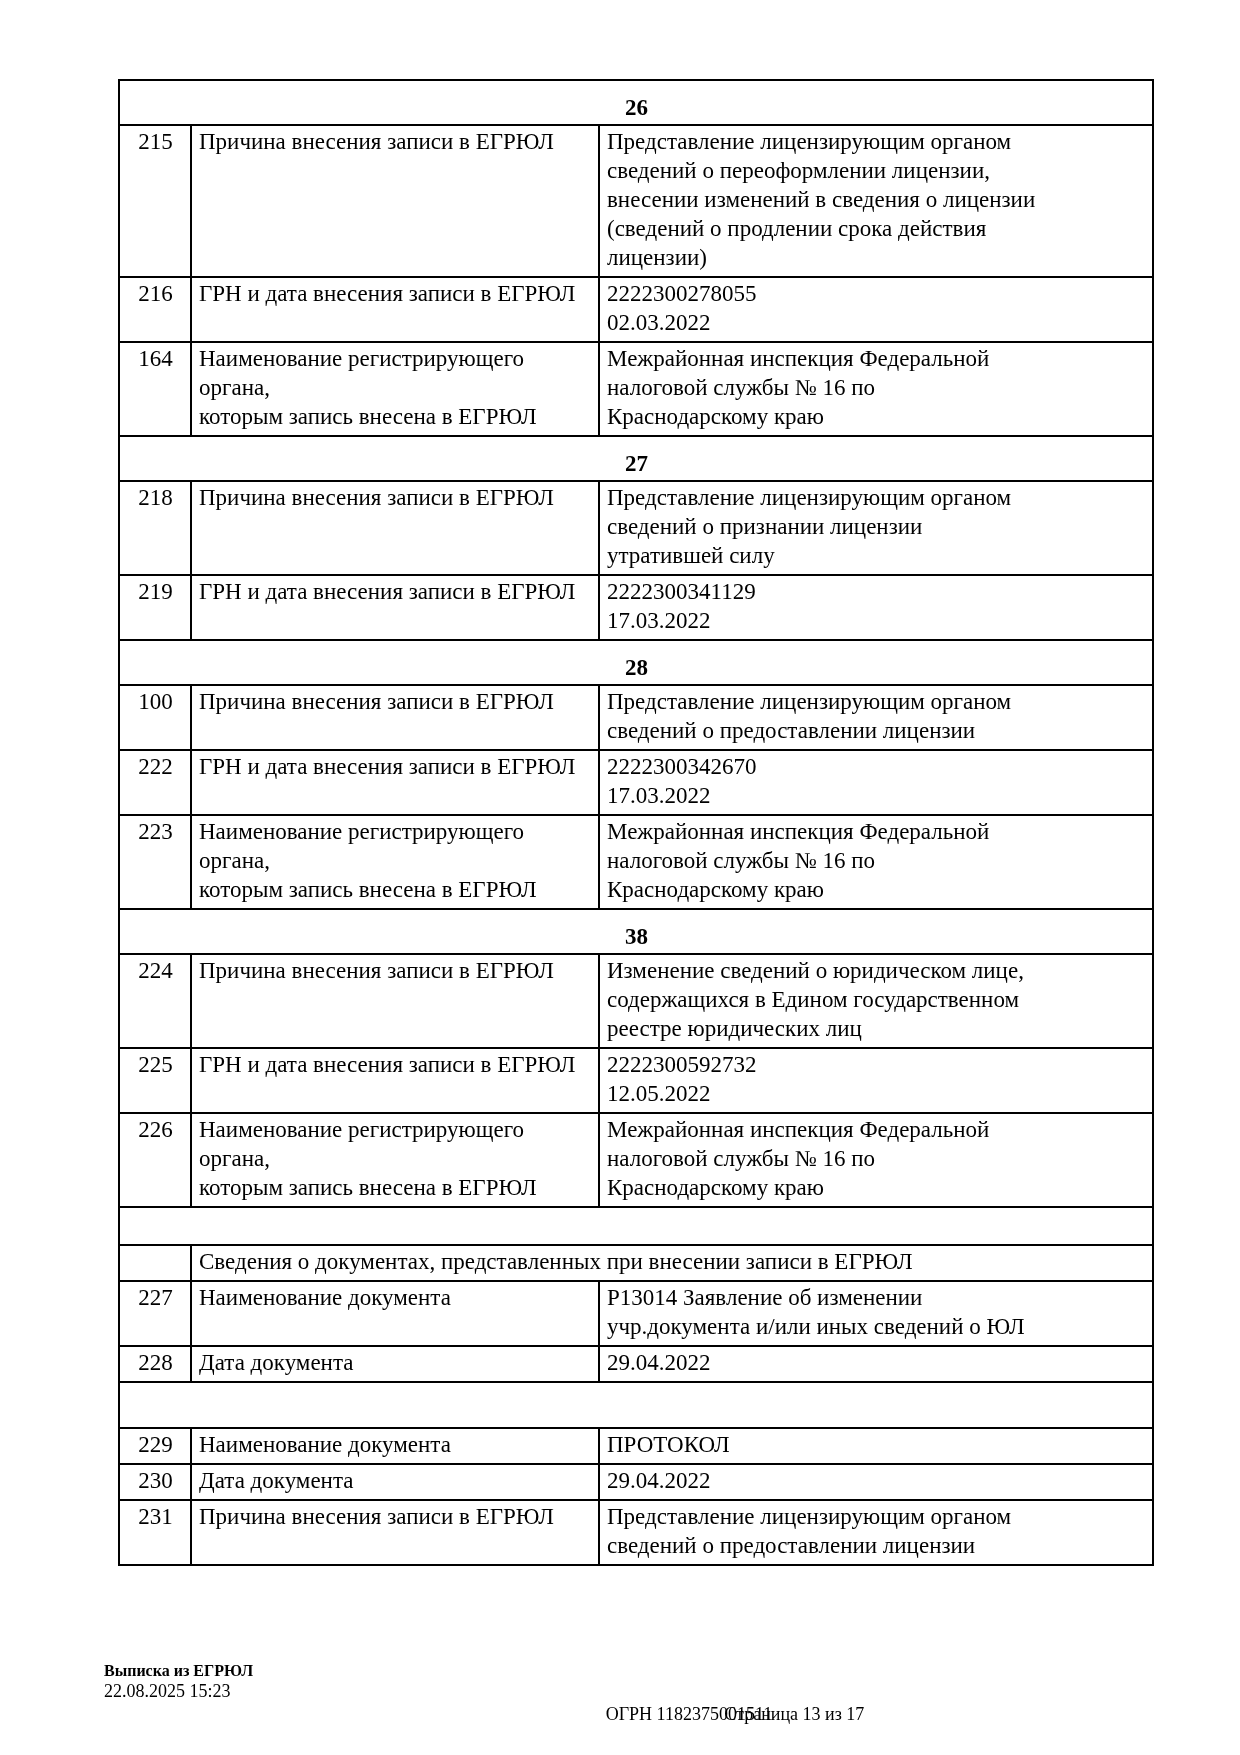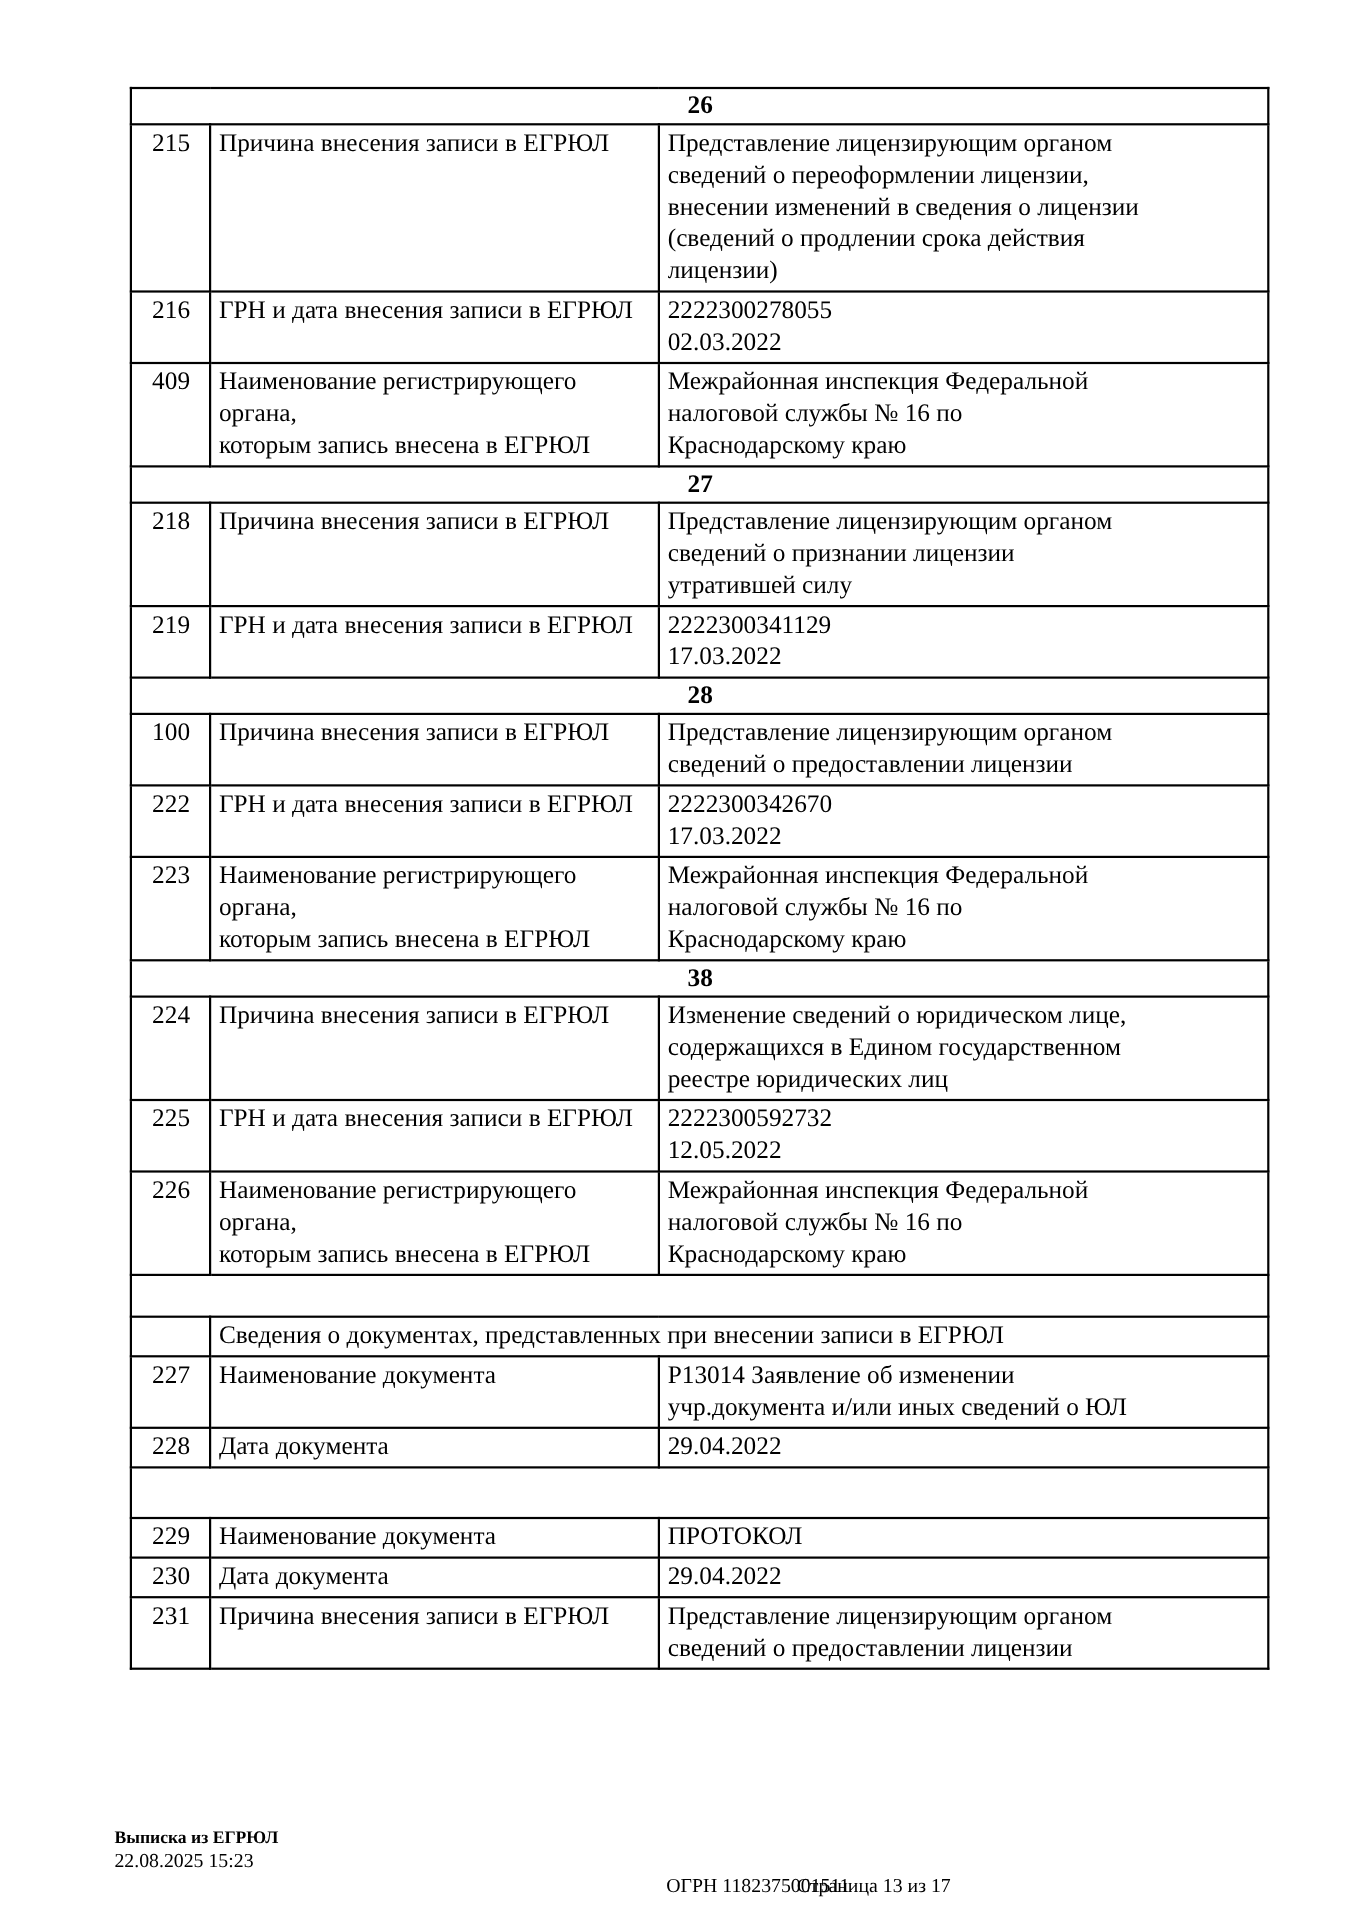--- a/index.html
+++ b/index.html
@@ -23,21 +23,21 @@
     vertical-align: top;
     font-size: 23px;
     line-height: 29px;
     padding: 1px 6px 4px 7px;
   }
   td.num { text-align: center; padding-left: 2px; padding-right: 2px; }
   td.label, td.value, td.group-title { white-space: pre-line; }
   tr.section td {
     text-align: center;
     font-weight: bold;
-    padding-top: 0px; padding-bottom: 2px;
+    padding-top: 12px; padding-bottom: 2px;
   }
   tr.spacer td { padding: 0; }
 
   .footer {
     position: absolute;
     left: 104px; top: 1660px;
     width: 1074px;
     display: grid;
     grid-template-columns: 1fr auto 1fr;
     font-size: 18px;
@@ -71,21 +71,21 @@
 (сведений о продлении срока действия
 лицензии)</td>
         </tr>
         <tr>
           <td class="num">216</td>
           <td class="label">ГРН и дата внесения записи в ЕГРЮЛ</td>
           <td class="value">2222300278055
 02.03.2022</td>
         </tr>
         <tr>
-          <td class="num">409</td>
+          <td class="num">164</td>
           <td class="label">Наименование регистрирующего органа,
 которым запись внесена в ЕГРЮЛ</td>
           <td class="value">Межрайонная инспекция Федеральной
 налоговой службы № 16 по
 Краснодарскому краю</td>
         </tr>
         <tr class="section">
           <td colspan="3">27</td>
         </tr>
         <tr>

